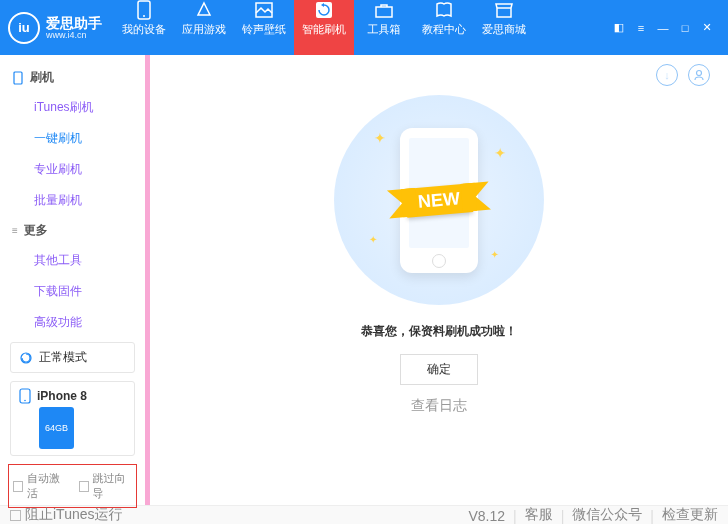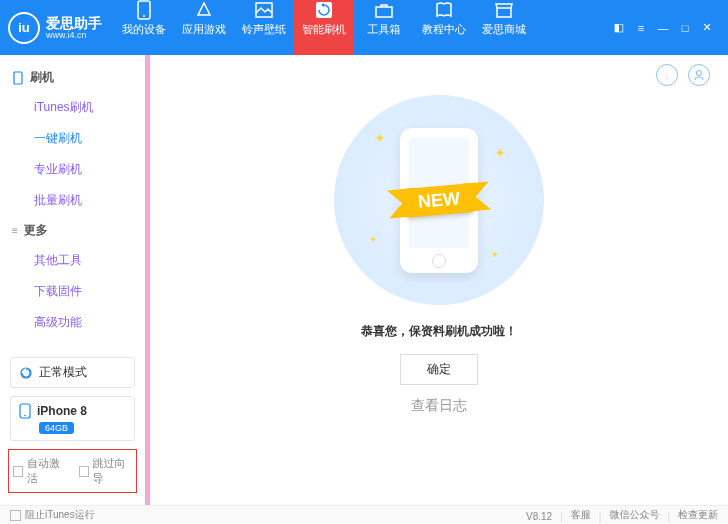--- a/index.html
+++ b/index.html
@@ -26,21 +26,21 @@
 .body { display: flex; height: 450px; }
 .sidebar { width: 150px; border-right: 5px solid #f9a8d4; display: flex; flex-direction: column; padding: 8px 0; }
 .side-sec { padding: 6px 12px; font-size: 12px; color: #555; display:flex; align-items:center; gap:6px;}
 .side-title { font-weight:bold; }
 .side-item { padding: 7px 12px 7px 34px; font-size: 12px; color: #8b5cf6; cursor:pointer; }
 .side-item.active { color: #1e88f5; }
 .side-spacer { flex: 1; }
 .mode-box { margin: 4px 10px; border:1px solid #e6e6e6; border-radius:3px; padding:6px 8px; font-size:12px; display:flex; align-items:center; gap:6px; color:#333;}
 .dev-box { margin: 4px 10px; border:1px solid #e6e6e6; border-radius:3px; padding:6px 8px; font-size:12px; display:flex; flex-direction:column; gap:3px; color:#333;}
 .dev-top { display:flex; align-items:center; gap:6px; }
-.badge { background:#1e88f5; color:#fff; font-size:9px; padding:1px 6px; border-radius:3px; width:fit-content; margin-left:20px;}
+.badge { background:#1e88f5; color:#fff; font-size:9px; padding:16px 6px; border-radius:3px; width:fit-content; margin-left:20px;}
 .chk-row { margin: 4px 8px; padding:6px 4px; font-size:11px; color:#888; display:flex; gap:12px; }
 .chk-row.red { border:1px solid #e53935; }
 .chk { display:flex; align-items:center; gap:4px; cursor:pointer;}
 .chk-box { width:11px; height:11px; border:1px solid #bbb; }
 
 .main { flex:1; display:flex; flex-direction:column; align-items:center; padding-top:40px; background:#fff;}
 .illus { width:210px; height:210px; border-radius:50%; background:radial-gradient(circle,#eaf4ff 0%,#d4e9ff 100%); display:flex; align-items:center; justify-content:center; position:relative;}
 .phone { width:78px; height:145px; background:#fff; border-radius:12px; box-shadow:0 4px 12px rgba(0,0,0,0.1); position:relative; display:flex; align-items:center; justify-content:center;}
 .phone::before{content:""; position:absolute; top:10px; width:60px; height:110px; background:#f2f8ff; border-radius:2px;}
 .phone::after{content:""; position:absolute; bottom:5px; width:12px; height:12px; border:1px solid #ddd; border-radius:50%;}
@@ -48,21 +48,21 @@
 .ribbon::before,.ribbon::after{content:"";position:absolute;top:0;border:14px solid #ffc107;}
 .ribbon::before{left:-18px;border-left-color:transparent;}
 .ribbon::after{right:-18px;border-right-color:transparent;}
 .spark{position:absolute;color:#ffd54f;font-size:14px;}
 .s1{top:35px;left:40px;} .s2{top:50px;right:38px;} .s3{bottom:60px;left:35px;font-size:10px;} .s4{bottom:45px;right:45px;font-size:10px;}
 
 .msg { margin-top:18px; font-size:12px; color:#333;font-weight:bold; }
 .ok-btn { margin-top:14px; padding:6px 26px; border:1px solid #ddd; background:#fff; font-size:12px; cursor:pointer; color:#333;}
 .log-link { margin-top:12px; font-size:14px; color:#999; cursor:pointer;font-family:Liberation Mono, monospace;}
 
-.footer { height:19px; background:#f9f9f9; border-top:1px solid #eee; display:flex; align-items:center; padding:0 10px; font-size:10px; color:#888;}
+.footer { height:19px; background:#f9f9f9; border-top:1px solid #eee; display:flex; align-items:center; padding:0 10px; font-size:14px; color:#888;}
 .footer .left { display:flex; align-items:center; gap:4px;}
 .footer .right { margin-left:auto; display:flex; gap:8px; align-items:flex-end;}
 .footer .sep { color:#ddd; }
 </style>
 </head>
 <body>
 
 <div class="header">
   <div class="logo-wrap">
     <div class="logo-circle">iu</div>

